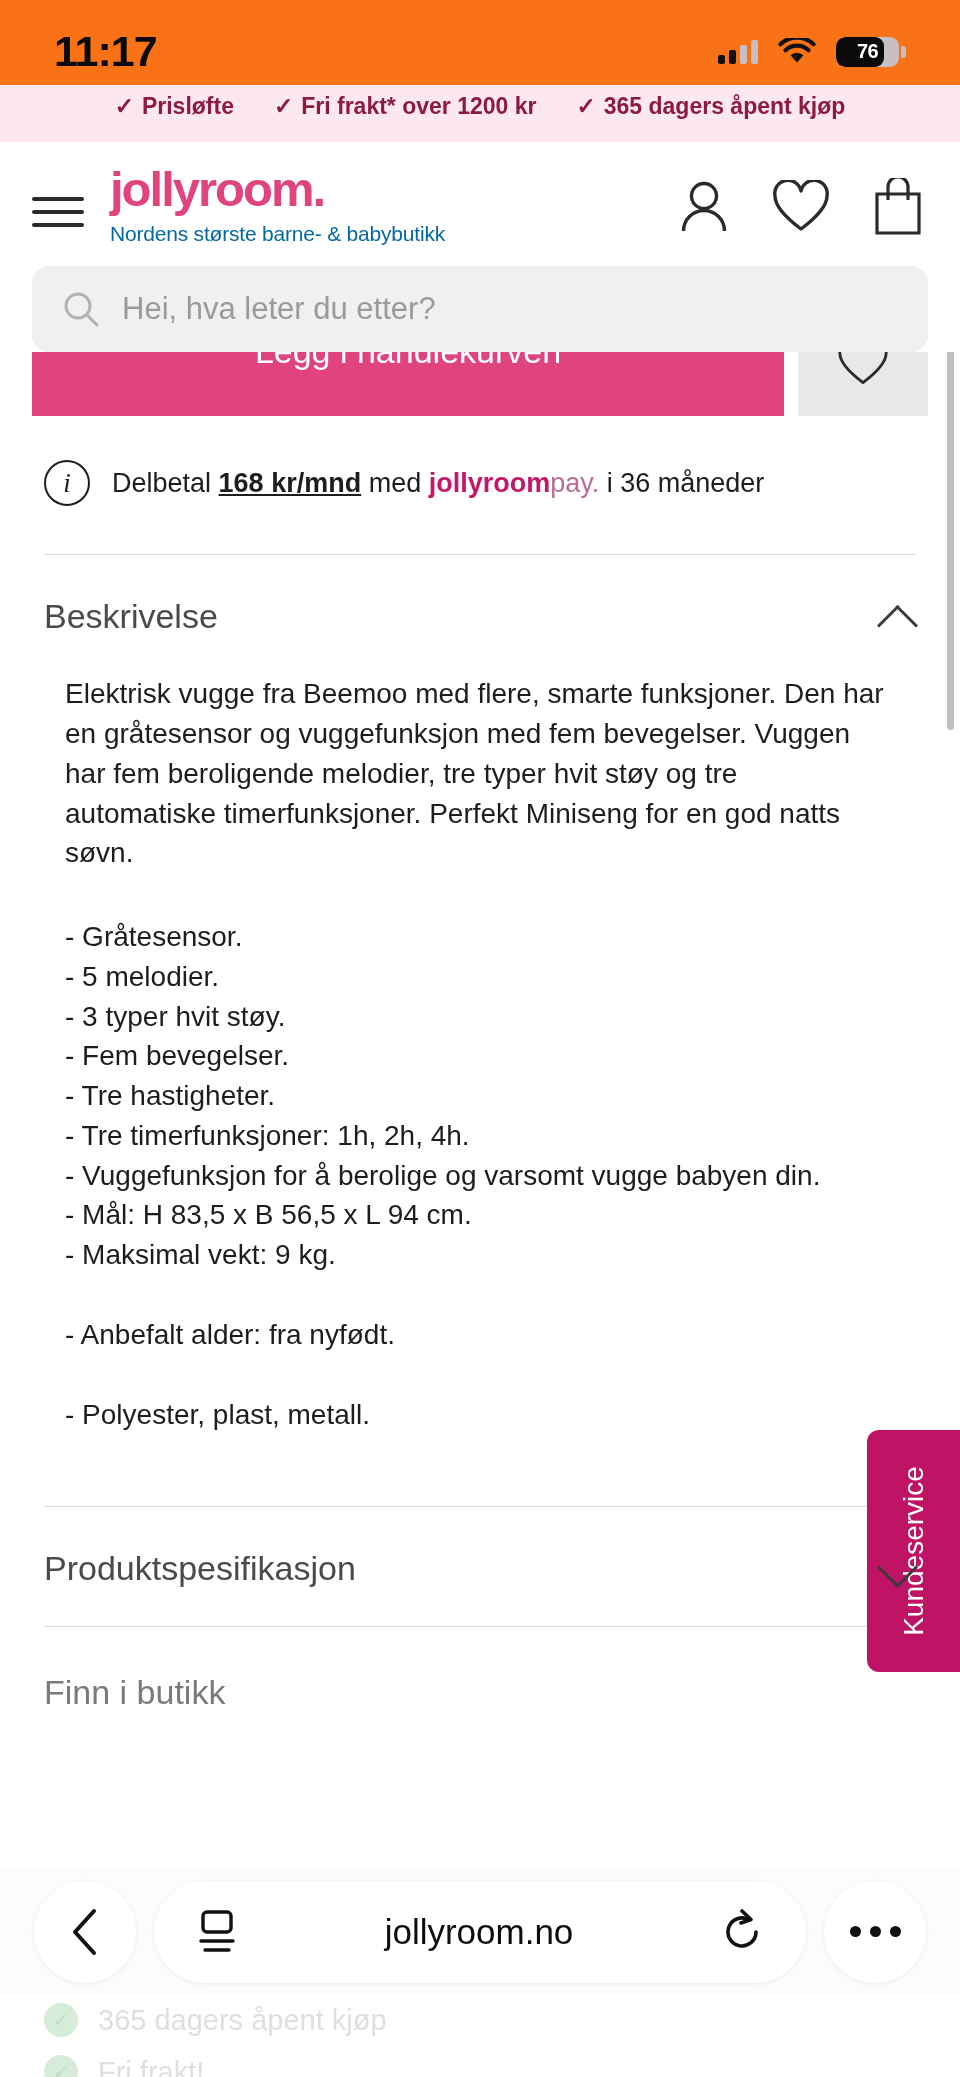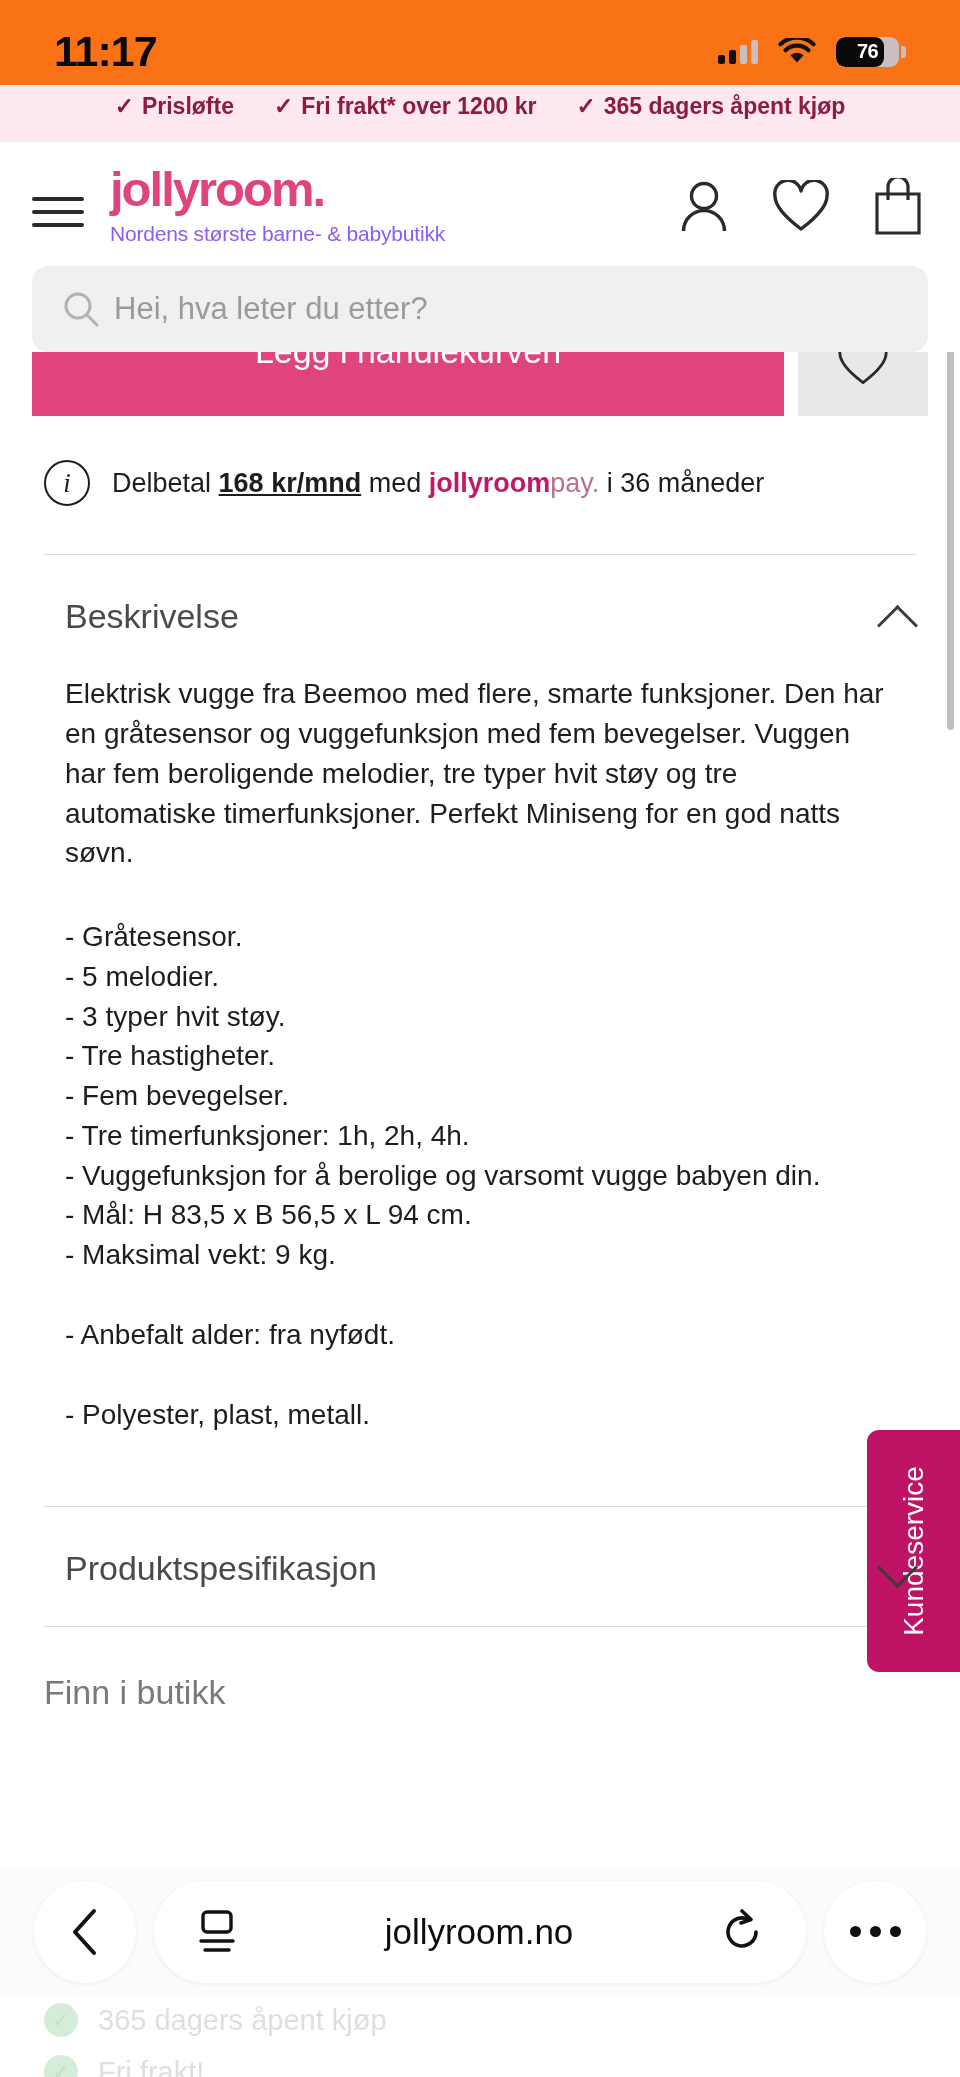--- a/index.html
+++ b/index.html
@@ -44,29 +44,29 @@
 
   
   .site-header {
     background:#fff; display:flex; align-items:flex-start;
     padding:22px 40px 6px 32px; position:relative;
   }
   .burger { width:52px; margin-top:24px; cursor:pointer; }
   .burger span { display:block; height:4px; background:#2b2b2b; border-radius:2px; margin:9px 0; }
   .brandblock { margin-left:26px; }
   .logo { font-size:49px; font-weight:800; color:#e0447e; letter-spacing:-2px; line-height:1.05; }
-  .tagline { font-size:21px; color:#8b5cf6; margin-top:7px; letter-spacing:-0.2px; }
+  .tagline { font-size:21px; color:#0369a1; margin-top:7px; letter-spacing:-0.2px; }
   .header-icons { position:absolute; right:36px; top:36px; display:flex; align-items:center; gap:42px; }
   .header-icons svg { display:block; }
 
   
   .searchwrap { padding:0 32px; margin-top:14px; position:relative; z-index:30; background:#fff; }
   .searchbar {
     background:#f0f0f0; border-radius:16px; height:86px;
-    display:flex; align-items:center; gap:14px; padding:0 30px;
+    display:flex; align-items:center; gap:22px; padding:0 30px;
   }
   .searchbar .ph { font-size:31px; color:#9a9a9a; }
 
   
   .cartrow { display:flex; gap:14px; padding:0 32px; margin-top:-8px; position:relative; z-index:5; }
   .btn-cart {
     flex:1; background:#e0447e; color:#fff; height:72px; border:none;
     font-size:34px; display:flex; align-items:center; justify-content:center;
     padding-bottom:57px; overflow:hidden; cursor:pointer;
   }
@@ -89,21 +89,21 @@
   .jp-jolly { color:#c3176a; font-weight:800; }
   .jp-pay { color:#b86f92; }
 
   .divider { height:1px; background:#dcdcdc; margin:48px 44px 0 44px; }
 
   
   .acc-head {
     display:flex; align-items:center; justify-content:space-between;
     padding:42px 44px 38px 44px;
   }
-  .acc-title { font-size:34px; color:#4a4a4a;margin-left:21px; }
+  .acc-title { font-size:34px; color:#4a4a4a; }
   .chev { width:36px; height:20px; position:relative; }
   .chev::before {
     content:""; position:absolute; left:3px; top:2px; width:26px; height:26px;
     border-left:3px solid #3b3b3b; border-bottom:3px solid #3b3b3b;
   }
   .chev.up::before  { transform:rotate(135deg); top:4px; }
   .chev.down::before{ transform:rotate(-45deg); top:-6px; }
 
   .desc { padding:0 65px; font-size:28px; color:#1d1d1d; line-height:1.42; }
   .desc p.intro { margin-bottom:44px; }
@@ -261,22 +261,22 @@
   <div class="acc-head">
     <div class="acc-title">Beskrivelse</div>
     <div class="chev up"></div>
   </div>
 
   <div class="desc">
     <p class="intro">Elektrisk vugge fra Beemoo med flere, smarte funksjoner. Den har en gråtesensor og vuggefunksjon med fem bevegelser. Vuggen har fem beroligende melodier, tre typer hvit støy og tre automatiske timerfunksjoner. Perfekt Miniseng for en god natts søvn.</p>
     <div class="bullet">- Gråtesensor.</div>
     <div class="bullet">- 5 melodier.</div>
     <div class="bullet">- 3 typer hvit støy.</div>
+    <div class="bullet">- Fem bevegelser.</div>
     <div class="bullet">- Tre hastigheter.</div>
-    <div class="bullet">- Fem bevegelser.</div>
     <div class="bullet">- Tre timerfunksjoner: 1h, 2h, 4h.</div>
     <div class="bullet">- Vuggefunksjon for å berolige og varsomt vugge babyen din.</div>
     <div class="bullet">- Mål: H 83,5 x B 56,5 x L 94 cm.</div>
     <div class="bullet">- Maksimal vekt: 9 kg.</div>
     <div class="gap"></div>
     <div class="bullet">- Anbefalt alder: fra nyfødt.</div>
     <div class="gap"></div>
     <div class="bullet">- Polyester, plast, metall.</div>
   </div>
 

